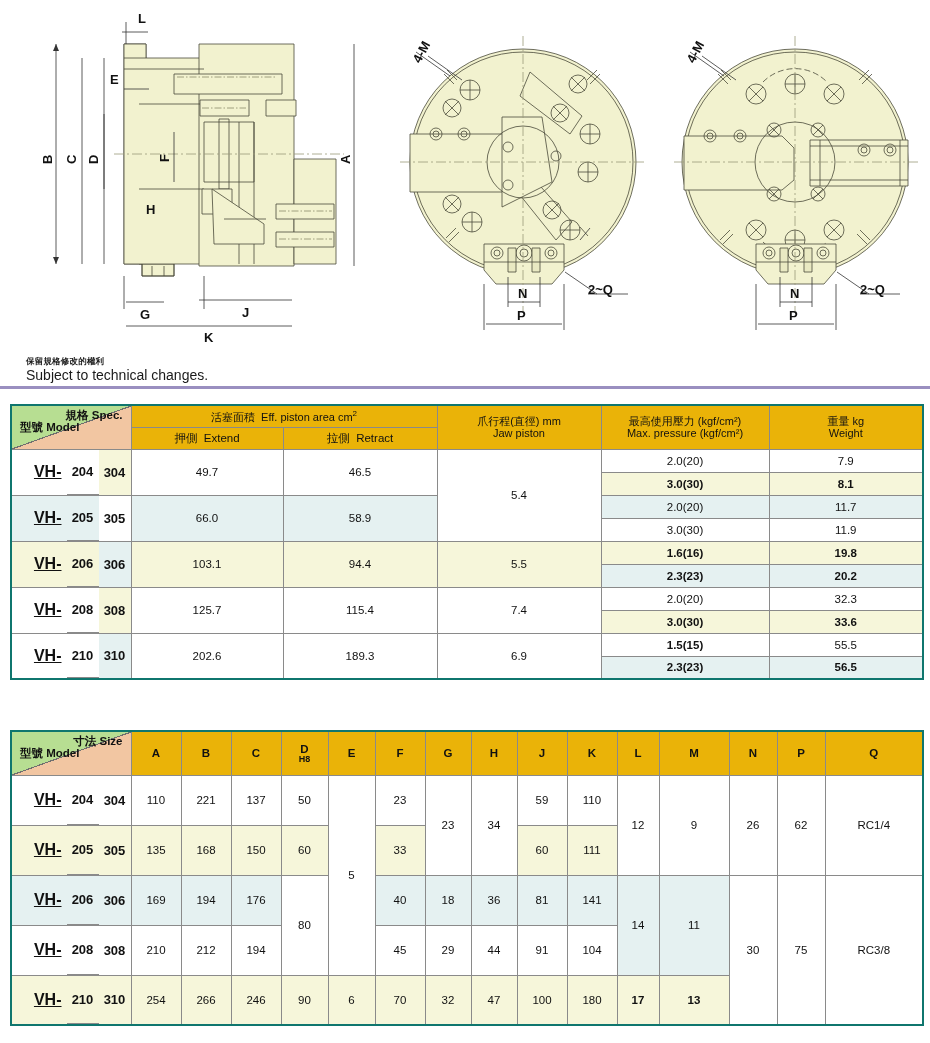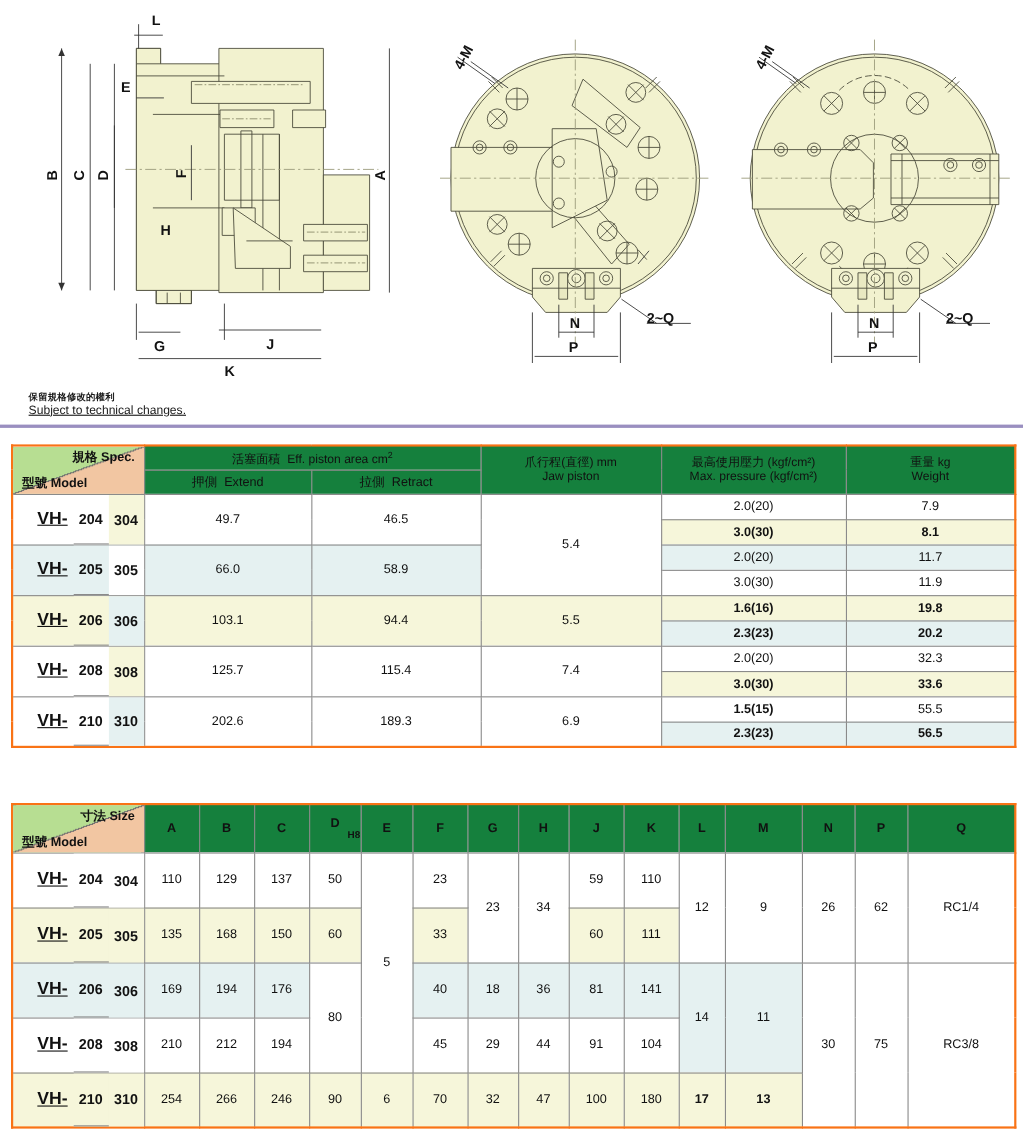--- a/index.html
+++ b/index.html
@@ -19,21 +19,21 @@
   #dwg-section  { left: 14px;  top: 14px; }
   #dwg-front-3j { left: 392px; top: 22px; }
   #dwg-front-2j { left: 668px; top: 22px; }
 
   
   #disclaimer {
     position: absolute; left: 26px; top: 356px;
     line-height: 1.25;
   }
   #disclaimer .zh { font-size: 8.5px; font-weight: bold; color: #1a1a1a; letter-spacing:.2px;}
-  #disclaimer .en { font-size: 11px; color: #1a1a1a; text-decoration: underline; }
+  #disclaimer .en { font-size: 14px; color: #1a1a1a; }
 
   #rule {
     position: absolute; left: 0; top: 386px;
     width: 930px; height: 3px;
     background: #9a8fc0;
   }
 
   
   .tblwrap { position: absolute; left: 10px; width: 912px; }
   #tbl1wrap { top: 404px; }
@@ -46,42 +46,42 @@
     background: #fff;
   }
   table.spec td, table.spec th {
     border: 1px solid #8a8a8a;
     text-align: center;
     vertical-align: middle;
     font-size: 11.5px;
     color: #111;
     padding: 0;
   }
-  table.spec { border: 2px solid #f97316; }
+  table.spec { border: 2px solid #0f766e; }
 
   
   .corner {
     position: relative; padding: 0 !important; height: 44px;
     background: linear-gradient(to bottom right, #b7de92 0%, #b7de92 49.3%, #6f6f6f 49.3%, #6f6f6f 50.7%, #f2c6a2 50.7%, #f2c6a2 100%);
   }
   .corner .spec-lbl {
     position: absolute; right: 8px; top: 2px;
     font-size: 11.5px; font-weight: bold; color: #111;
   }
   .corner .model-lbl {
-    position: absolute; left: 8px; bottom: 2px;
+    position: absolute; left: 8px; bottom: 14px;
     font-size: 11.5px; font-weight: bold; color: #111;
   }
 
-  .hdr-pink { background: #15803d; font-weight: normal; margin-top: 12px; }
+  .hdr-pink { background: #eab308; font-weight: normal; margin-top: 12px; }
   .hdr2 { height: 22px; }
   .hline1 { font-size: 11px; display:block; line-height:1.15; }
   .hline2 { font-size: 11px; display:block; line-height:1.15; }
   .letterhdr { font-size: 15px; font-weight: bold; height: 44px; }
-  .letterhdr .sub { font-size: 9px; font-weight: bold; display:block; line-height:1;text-align:right; }
+  .letterhdr .sub { font-size: 9px; font-weight: bold; display:block; line-height:1; }
 
   
   td.modelcell { padding: 0; height: 46px; }
   .modelbox { display: flex; align-items: stretch; height: 100%; width: 100%; }
   .modelbox .pfx {
     flex: 0 0 46%; display: flex; align-items: center; justify-content: flex-end;
     font-size: 16px; font-weight: bold; padding-right: 5px; text-decoration: underline;
   }
   .modelbox .nums { flex: 1 1 auto; display: flex; flex-direction: row; }
   .modelbox .nums > span {
@@ -522,21 +522,21 @@
     <td class="modelcell v-white">
       <div class="modelbox">
         <div class="pfx">VH-</div>
         <div class="nums">
           <span class="v-white">204</span>
           <span class="v-white">304</span>
         </div>
       </div>
     </td>
     <td class="v-white">110</td>
-    <td class="v-white">129</td>
+    <td class="v-white">221</td>
     <td class="v-white">137</td>
     <td class="v-white">50</td>
     <td class="v-white" rowspan="4">5</td>
     <td class="v-white">23</td>
     <td class="v-white" rowspan="2">23</td>
     <td class="v-white" rowspan="2">34</td>
     <td class="v-white">59</td>
     <td class="v-white">110</td>
     <td class="v-white" rowspan="2">12</td>
     <td class="v-white" rowspan="2">9</td>

